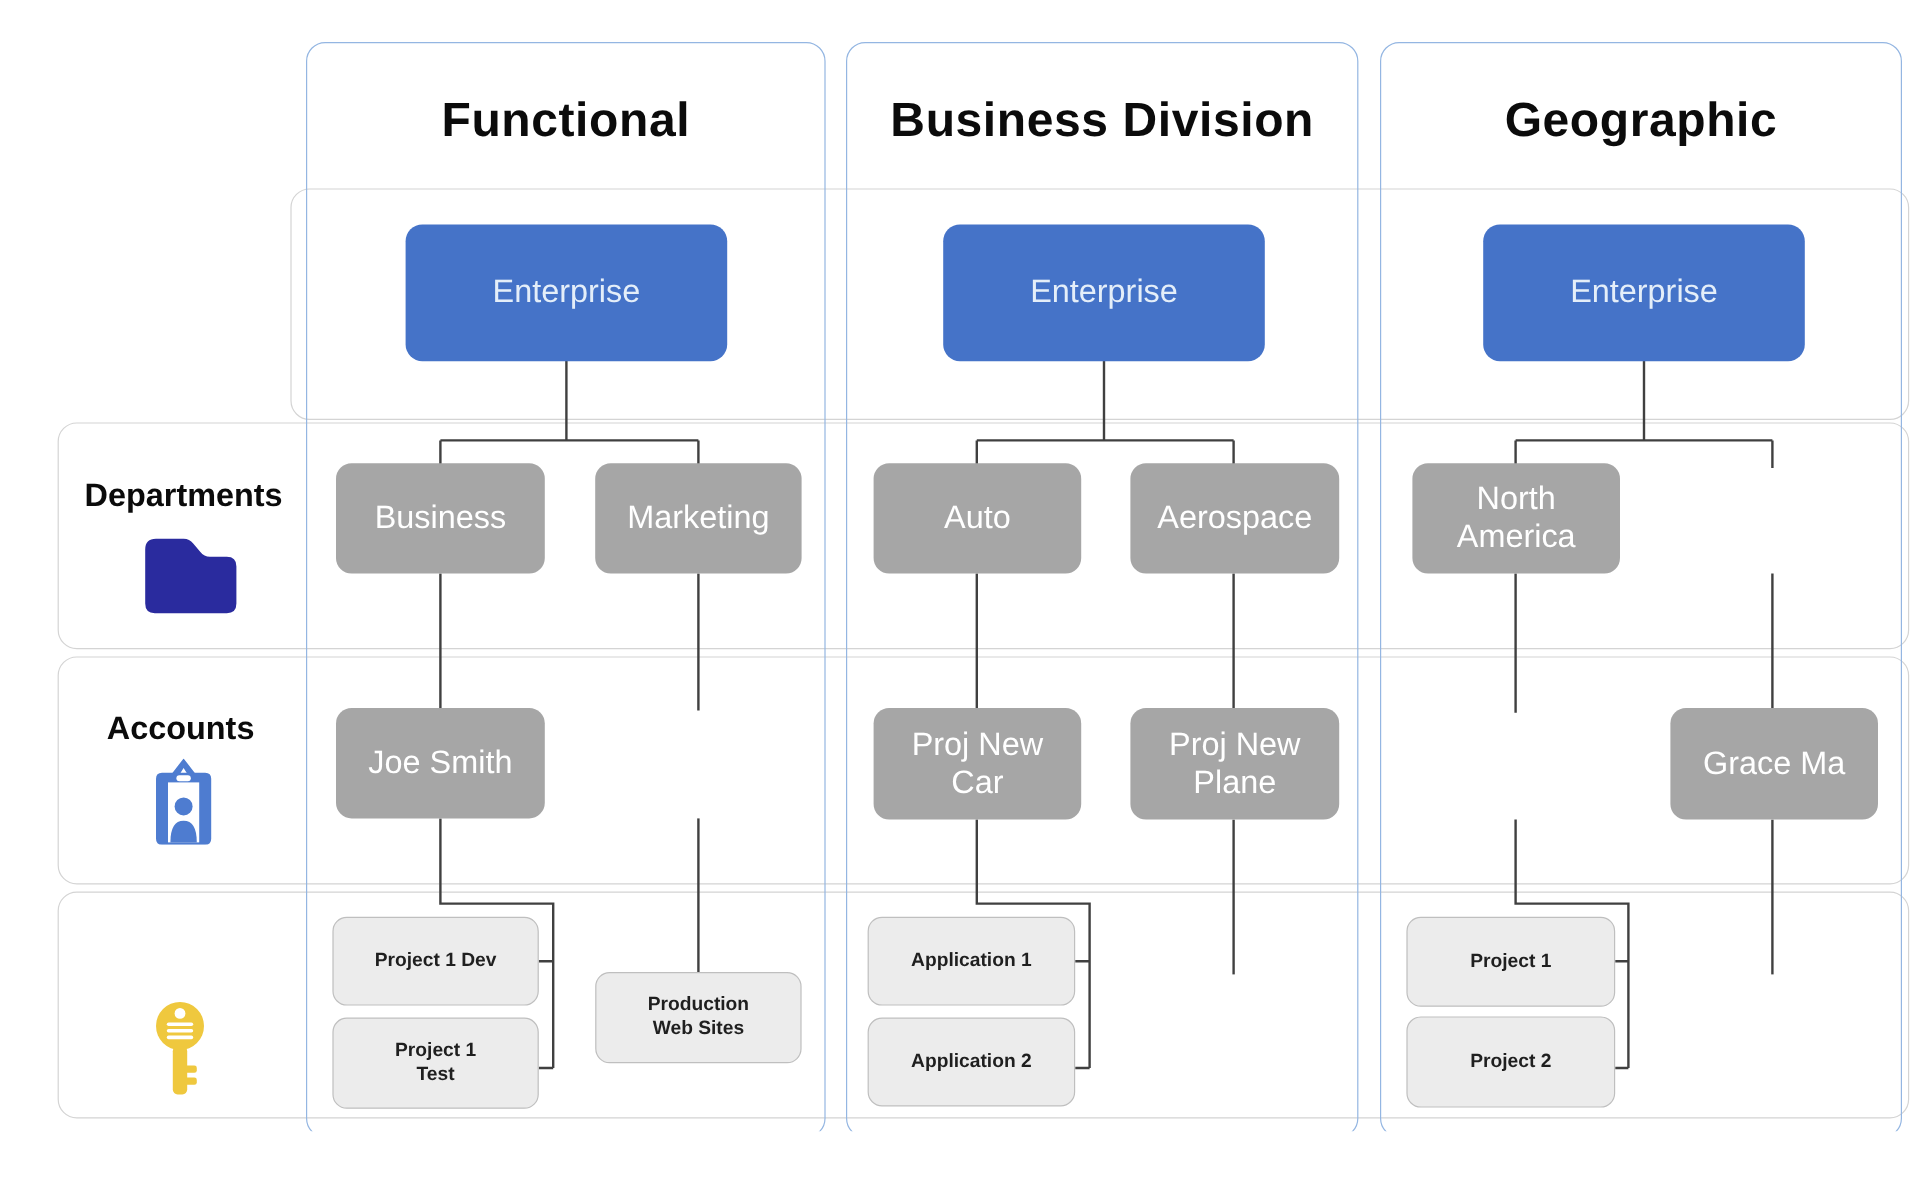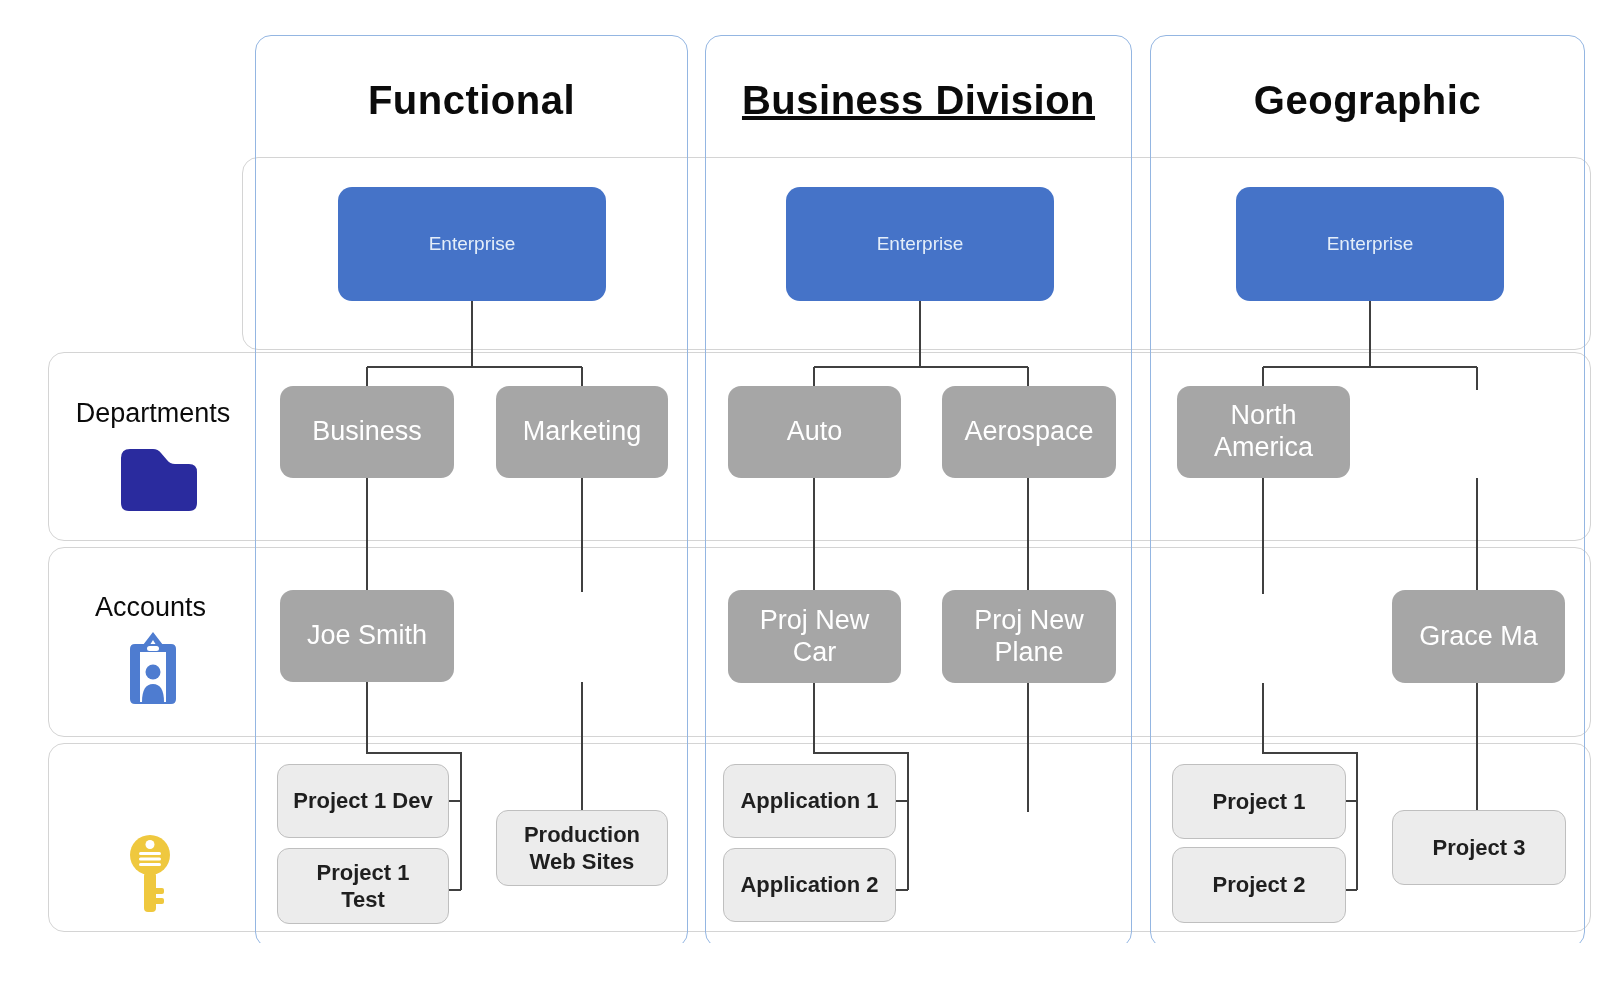--- a/index.html
+++ b/index.html
@@ -35,46 +35,46 @@
     border-radius:16px;
     background:transparent;
   }
   .col-title {
     display:flex; align-items:center; justify-content:center;
     font-size:40px; font-weight:700; color:#0b0b0b;
     letter-spacing:0.5px;
   }
   .row-label {
     display:flex; align-items:center; justify-content:center;
-    font-size:27px; font-weight:400; color:#0b0b0b;
+    font-size:27px; font-weight:700; color:#0b0b0b;
   }
   .node {
     display:flex; align-items:center; justify-content:center;
     text-align:center;
     white-space:pre-line;
     line-height:1.18;
   }
   .node.blue {
     background:var(--enterprise-fill);
     color:var(--enterprise-text);
     border-radius:14px;
-    font-size:19px; font-weight:400;
+    font-size:27px; font-weight:400;
   }
   .node.gray {
     background:var(--org-fill);
     color:var(--org-text);
     border-radius:13px;
     font-size:27px; font-weight:400;
   }
   .node.light {
     background:var(--sub-fill);
     border:1.5px solid var(--sub-border);
     color:var(--sub-text);
     border-radius:12px;
-    font-size:22px; font-weight:700;
+    font-size:16px; font-weight:700;
     line-height:1.25;
   }
   .connector-layer { left:0; top:0; width:1597px; height:983px; pointer-events:none; }
   .connector-layer path { stroke:var(--connector); stroke-width:2; fill:none; }
   .icon { display:flex; align-items:center; justify-content:center; }
 </style>
 </head>
 <body>
 
 <div class="canvas" style="--enterprise-fill: #4573C8; --org-fill: #A6A6A6; --sub-fill: #ECECEC; --col-border: #94B6E2; --row-border: #D4D4D4; --connector: #404040; --folder-color: #2A2B9E; --badge-color: #4E7CD0; --key-color: #EFC83E;">
@@ -100,21 +100,21 @@
     <path d="M814,683 V753 H908 V890 M908,801 H896 M908,890 H896"></path>
     <path d="M1028,683 V812"></path>
 
     <path d="M1370,300 V367 M1263,367 H1477 M1263,367 V390 M1477,367 V390"></path>
     <path d="M1263,478 V594 M1477,478 V594"></path>
     <path d="M1263,683 V753 H1357 V890 M1357,801 H1346 M1357,890 H1346"></path>
     <path d="M1477,683 V812"></path>
   </svg>
 
   <div class="abs col-title" style="left:255px; top:76px; width:433px; height:48px;">Functional</div>
-  <div class="abs col-title" style="left:705px; top:76px; width:427px; height:48px;text-decoration:underline;">Business Division</div>
+  <div class="abs col-title" style="left:705px; top:76px; width:427px; height:48px;">Business Division</div>
   <div class="abs col-title" style="left:1150px; top:76px; width:435px; height:48px;">Geographic</div>
 
   <div class="abs row-label" style="left:48px; top:396px; width:210px; height:34px;">Departments</div>
   <div class="abs row-label" style="left:48px; top:590px; width:205px; height:34px;">Accounts</div>
 
   <div class="abs icon" style="left:117px; top:441px; width:84px; height:71px; color:var(--folder-color);">
     <svg width="84" height="71" viewBox="0 0 84 71">
       <path fill="currentColor" d="M4,17 Q4,8 13,8 L36,8 Q41,8 44,12 L50,19 Q53,23 58,23 L72,23 Q80,23 80,31 L80,62 Q80,70 72,70 L12,70 Q4,70 4,62 Z"></path>
     </svg>
   </div>
@@ -160,15 +160,14 @@
 Plane</div>
   <div class="abs node light" style="left:723px; top:764px; width:173px; height:74px;">Application 1</div>
   <div class="abs node light" style="left:723px; top:848px; width:173px; height:74px;">Application 2</div>
 
   <div class="abs node blue" style="left:1236px; top:187px; width:268px; height:114px;">Enterprise</div>
   <div class="abs node gray" style="left:1177px; top:386px; width:173px; height:92px;">North
 America</div>
   <div class="abs node gray" style="left:1392px; top:590px; width:173px; height:93px;">Grace Ma</div>
   <div class="abs node light" style="left:1172px; top:764px; width:174px; height:75px;">Project 1</div>
   <div class="abs node light" style="left:1172px; top:847px; width:174px; height:76px;">Project 2</div>
-  <div class="abs node light" style="left:1392px; top:810px; width:174px; height:75px;">Project 3</div>
 
 </div>
 
 </body></html>

